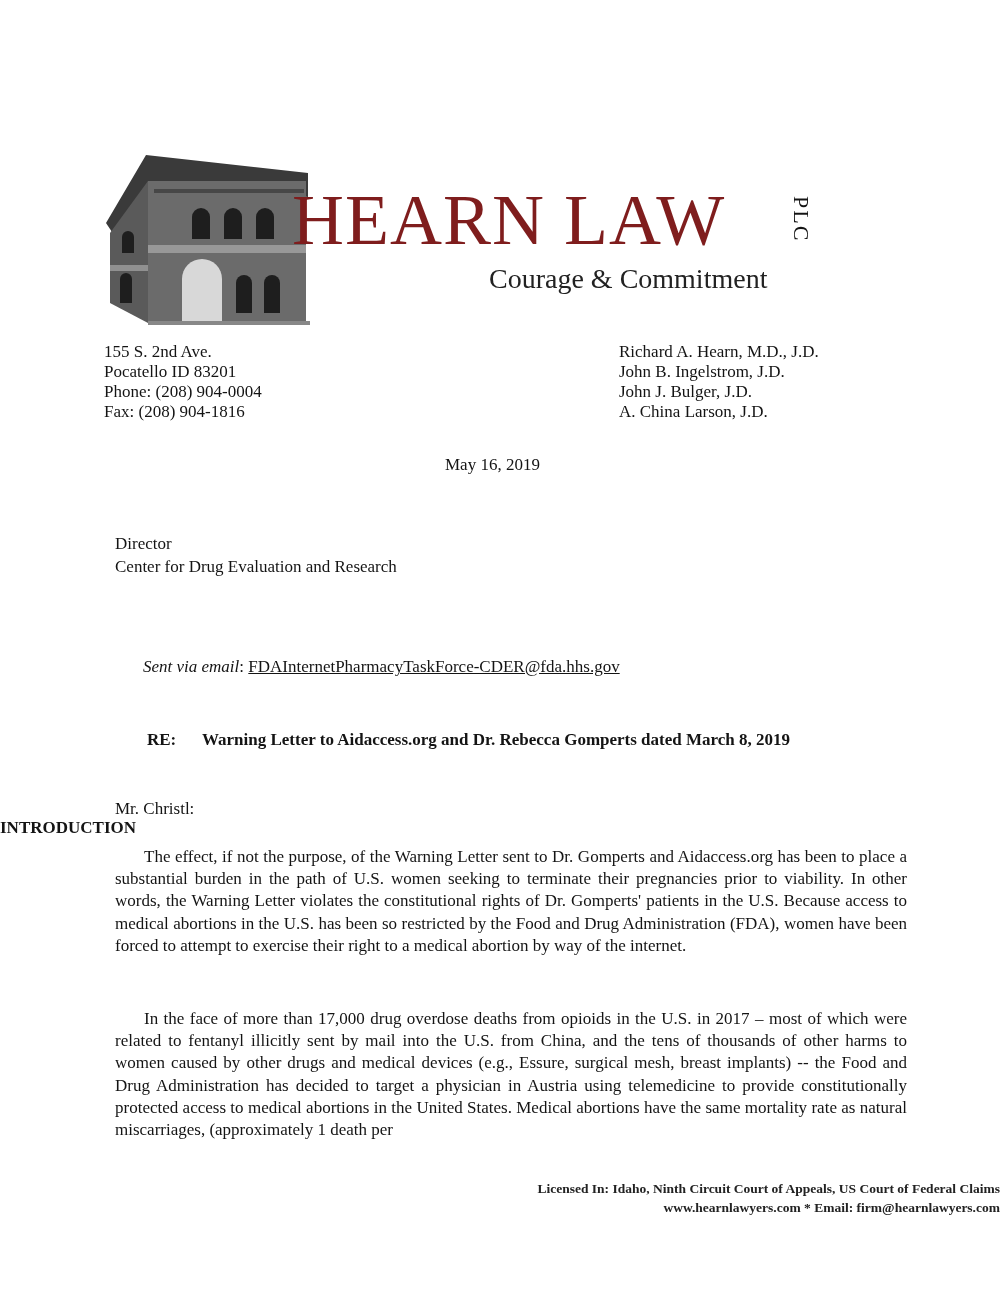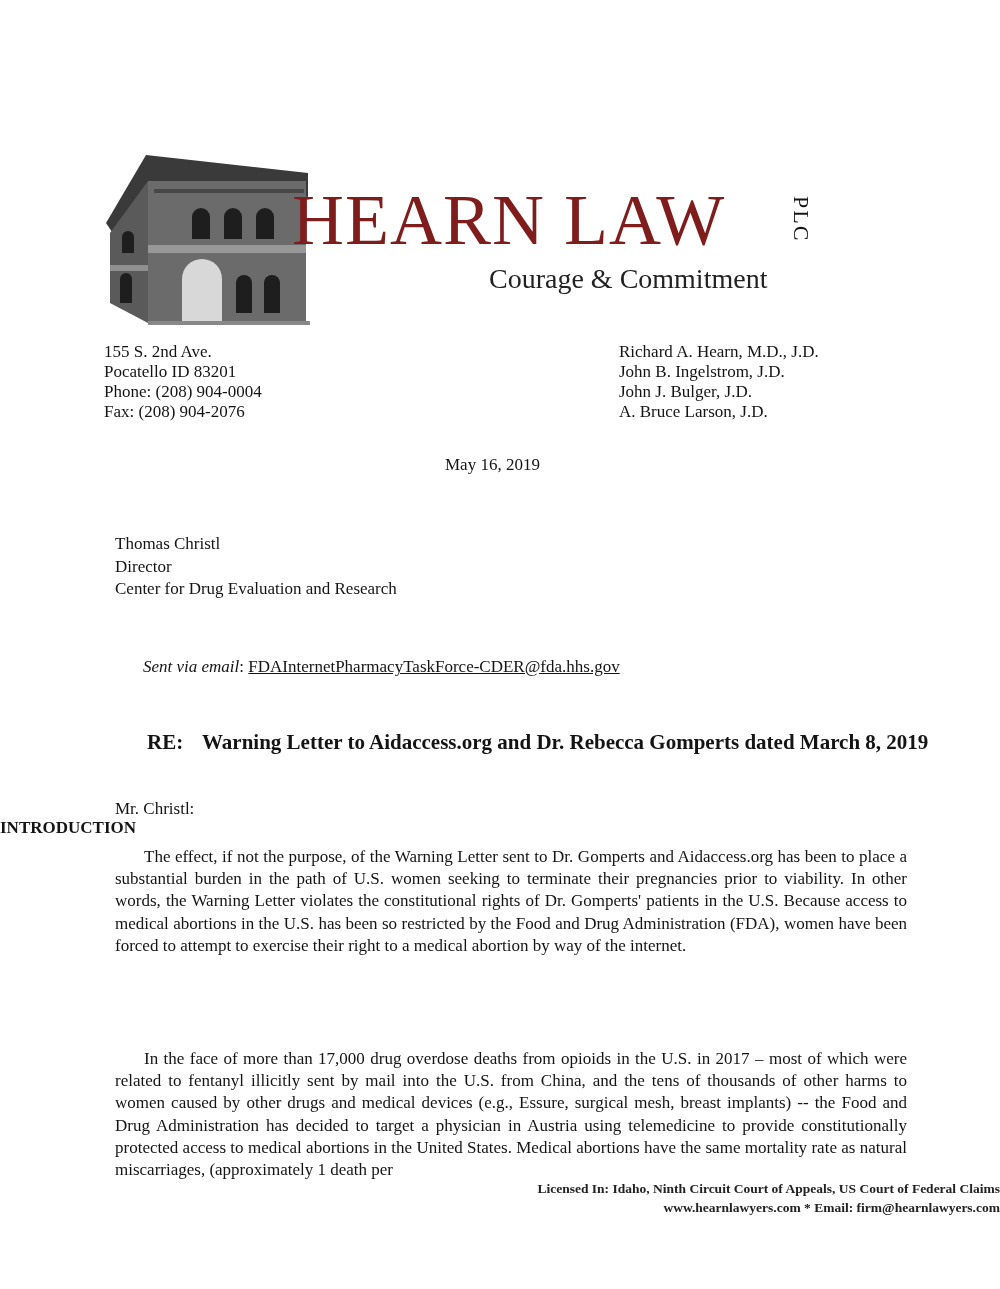--- a/index.html
+++ b/index.html
@@ -23,30 +23,30 @@
       left: 489px; top: 264px; font-size: 28px; line-height: 30px; color: #222;
       white-space: nowrap;
     }
     .addr { left: 104px; top: 342px; font-size: 17px; line-height: 20px; }
     .attorneys { left: 619px; top: 342px; font-size: 17px; line-height: 20px; }
     .date { left: 445px; top: 455px; font-size: 17px; }
     .recipient { left: 115px; top: 533px; font-size: 17px; line-height: 22.5px; }
     .sent { left: 115px; top: 657px; font-size: 17px; white-space: nowrap; }
     .sent .label { font-style: italic; margin-left: 28px; }
     .sent .email { text-decoration: underline; }
-    .re { left: 147px; top: 730px; font-size: 21px; font-weight: bold; white-space: nowrap; }
+    .re { left: 147px; top: 730px; font-size: 17px; font-weight: bold; white-space: nowrap; }
     .re .re-label { display: inline-block; width: 55px; }
     .salutation { left: 115px; top: 799px; font-size: 17px; }
     .heading { left: 0; width: 942px; top: 818px; text-align: left; font-size: 17px; font-weight: bold; }
     .para {
       left: 115px; width: 792px; font-size: 17px; line-height: 22.2px;
       text-align: justify; text-indent: 29px;
     }
     .p1 { top: 846px; }
-    .p2 { top: 1008px; margin-top: 40px; }
+    .p2 { top: 1008px; }
     .footer {
       left: 0; width: 1000px; top: 1179px; text-align: right; font-size: 13.5px;
       line-height: 19px; font-weight: bold; color: #222;
     }
   </style>
 </head>
 <body>
 
 <div class="abs logo-building">
   <svg width="208" height="178" viewBox="0 0 208 178">
@@ -82,34 +82,33 @@
   </svg>
 </div>
 <div class="abs firm-name">HEARN LAW</div>
 <div class="abs firm-plc">PLC</div>
 <div class="abs tagline">Courage &amp; Commitment</div>
 
 <div class="abs addr">
   <div>155 S. 2nd Ave.</div>
   <div>Pocatello ID 83201</div>
   <div>Phone: (208) 904-0004</div>
-  <div>Fax: (208) 904-2076</div>
+  <div>Fax: (208) 904-1816</div>
 </div>
 
 <div class="abs attorneys">
   <div>Richard A. Hearn, M.D., J.D.</div>
   <div>John B. Ingelstrom, J.D.</div>
   <div>John J. Bulger, J.D.</div>
-  <div>A. Bruce Larson, J.D.</div>
+  <div>A. China Larson, J.D.</div>
 </div>
 
 <div class="abs date">May 16, 2019</div>
 
 <div class="abs recipient">
-  <div>Thomas Christl</div>
   <div>Director</div>
   <div>Center for Drug Evaluation and Research</div>
 </div>
 
 <div class="abs sent">
   <span class="label">Sent via email</span><span>: </span><span class="email">FDAInternetPharmacyTaskForce-CDER@fda.hhs.gov</span>
 </div>
 
 <div class="abs re">
   <span class="re-label">RE:</span><span>Warning Letter to Aidaccess.org and Dr. Rebecca Gomperts dated March 8, 2019</span>

